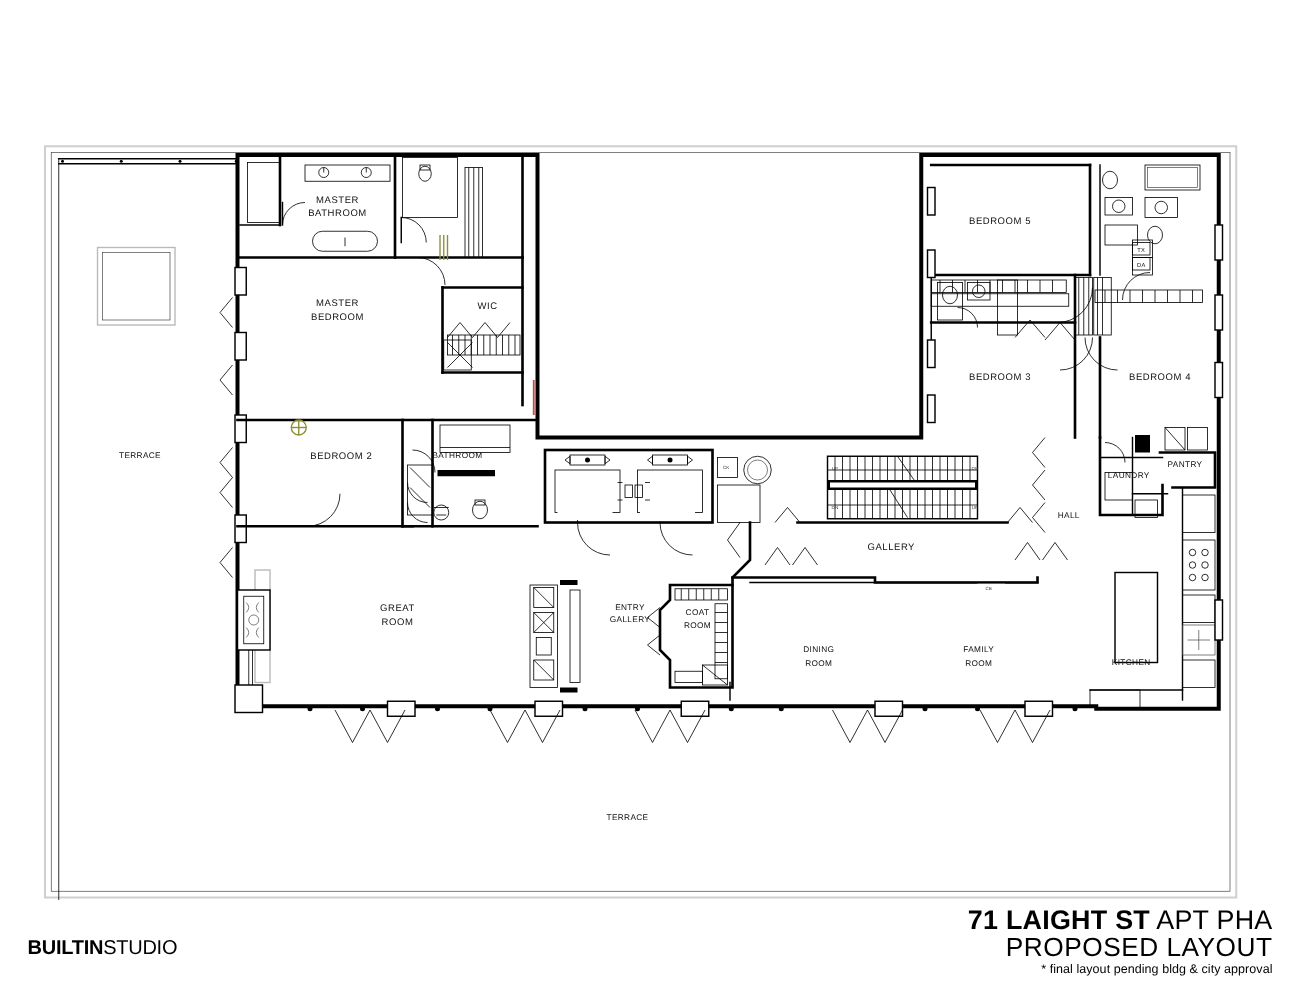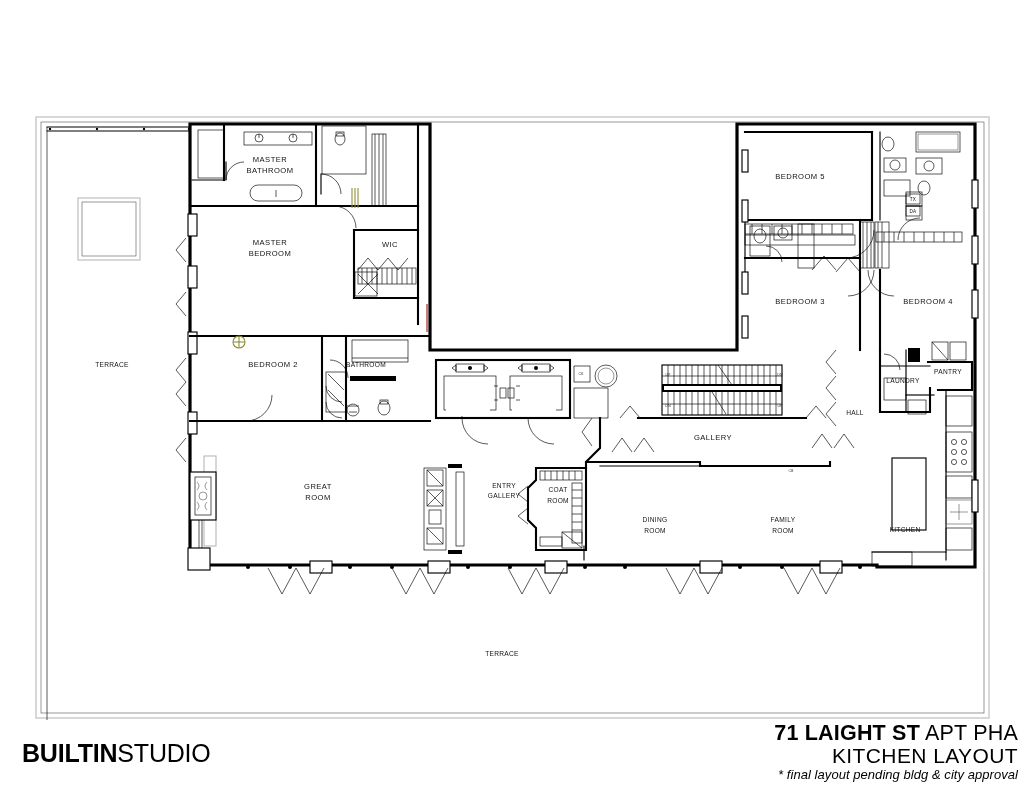--- a/index.html
+++ b/index.html
@@ -38,25 +38,25 @@
 
   
   #titleblock{
     position:absolute;right:18px;bottom:18px;text-align:right;
     line-height:1.06;
   }
   #titleblock .l1{font-size:21.5px;letter-spacing:.2px;white-space:nowrap;}
   #titleblock .l1 b{font-weight:700;}
   #titleblock .l1 span.light{font-weight:400;}
   #titleblock .l2{font-size:21px;font-weight:400;letter-spacing:.4px;white-space:nowrap;}
-  #titleblock .l3{font-size:13px;font-style:italic;letter-spacing:.05px;white-space:nowrap;margin-top:1px;}
+  #titleblock .l3{font-size:10px;letter-spacing:.05px;white-space:nowrap;margin-top:1px;}
 
   #logo{
     position:absolute;left:22px;bottom:32px;
-    font-size:25px;letter-spacing:-.2px;white-space:nowrap;
+    font-size:16px;letter-spacing:-.2px;white-space:nowrap;
   }
   #logo b{font-weight:700;}
   #logo span.reg{font-weight:400;}
 </style>
 </head>
 <body>
 
 <div id="sheet">
 
   <svg id="plan" viewBox="0 0 1036 800">
@@ -561,19 +561,19 @@
       <text class="rlabel tiny" x="668" y="335">UP</text>
       <text class="rlabel tiny" x="780" y="335">DN</text>
       <text class="rlabel tiny" x="668" y="366">DN</text>
       <text class="rlabel tiny" x="780" y="366">UP</text>
     </g>
 
   </svg>
 
   <div id="titleblock">
     <div class="l1"><b>71 LAIGHT ST</b><span class="light"> APT PHA</span></div>
-    <div class="l2">KITCHEN LAYOUT</div>
+    <div class="l2">PROPOSED LAYOUT</div>
     <div class="l3">* final layout pending bldg &amp; city approval</div>
   </div>
 
   <div id="logo"><b>BUILTIN</b><span class="reg">STUDIO</span></div>
 
 </div>
 
 </body></html>

